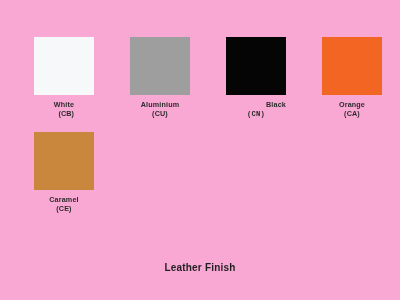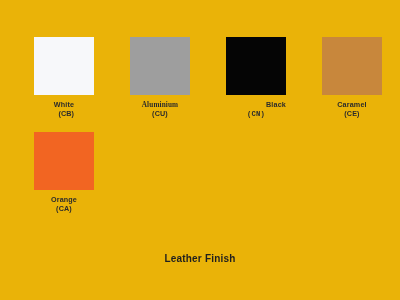--- a/index.html
+++ b/index.html
@@ -58,73 +58,73 @@
     font-size: 7.2px;
     font-weight: bold;
     color: #2b2b2b;
     letter-spacing: 0.15px;
     white-space: nowrap;
   }
   #chart-title {
     position: absolute;
     left: 0;
     right: 0;
-    top: 253px;
+    top: 262px;
     text-align: center;
     font-size: 10px;
     font-weight: bold;
     color: #1f1f1f;
     letter-spacing: 0.2px;
   }
 </style>
 </head>
 <body>
 
-<div id="board" style="background: #eab308;">
+<div id="board" style="background: #f9a8d4;">
 
   <div id="swatch-grid">
 
     <div class="swatch-cell">
       <span class="swatch-chip" style="background-color: rgb(247, 248, 250);"></span>
       <span class="swatch-caption">
         <span class="swatch-name" style="color: rgb(43, 43, 43);">White</span>
         <span class="swatch-code" style="color: rgb(43, 43, 43); text-align: right;">(CB)</span>
       </span>
     </div>
 
     <div class="swatch-cell">
       <span class="swatch-chip" style="background-color: rgb(158, 158, 158);"></span>
       <span class="swatch-caption">
-        <span class="swatch-name" style="color: rgb(43, 43, 43); font-family: Liberation Serif, serif;">Aluminium</span>
+        <span class="swatch-name" style="color: rgb(43, 43, 43);">Aluminium</span>
         <span class="swatch-code" style="color: rgb(43, 43, 43);">(CU)</span>
       </span>
     </div>
 
     <div class="swatch-cell">
       <span class="swatch-chip" style="background-color: rgb(5, 5, 5);"></span>
       <span class="swatch-caption">
         <span class="swatch-name" style="color: rgb(43, 43, 43); padding-left: 40px;">Black</span>
         <span class="swatch-code" style="color: rgb(43, 43, 43); font-family: Liberation Mono, monospace;">(CN)</span>
       </span>
     </div>
 
 
     <div class="swatch-cell">
+      <span class="swatch-chip" style="background-color: rgb(242, 101, 34);"></span>
+      <span class="swatch-caption">
+        <span class="swatch-name" style="color: rgb(43, 43, 43);">Orange</span>
+        <span class="swatch-code" style="color: rgb(43, 43, 43);">(CA)</span>
+      </span>
+    </div>
+
+    <div class="swatch-cell">
       <span class="swatch-chip" style="background-color: rgb(200, 135, 60);"></span>
       <span class="swatch-caption">
         <span class="swatch-name" style="color: rgb(43, 43, 43);">Caramel</span>
         <span class="swatch-code" style="color: rgb(43, 43, 43);">(CE)</span>
-      </span>
-    </div>
-
-    <div class="swatch-cell">
-      <span class="swatch-chip" style="background-color: rgb(242, 101, 34);"></span>
-      <span class="swatch-caption">
-        <span class="swatch-name" style="color: rgb(43, 43, 43);">Orange</span>
-        <span class="swatch-code" style="color: rgb(43, 43, 43);">(CA)</span>
       </span>
     </div>
 
   </div>
 
   <div id="chart-title">Leather Finish</div>
 
 </div>
 
 </body></html>

